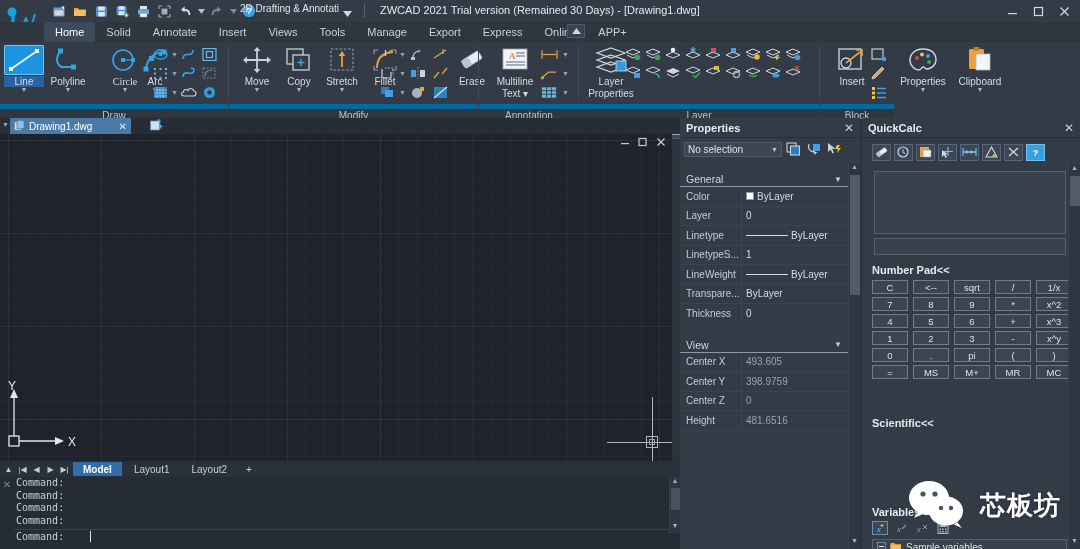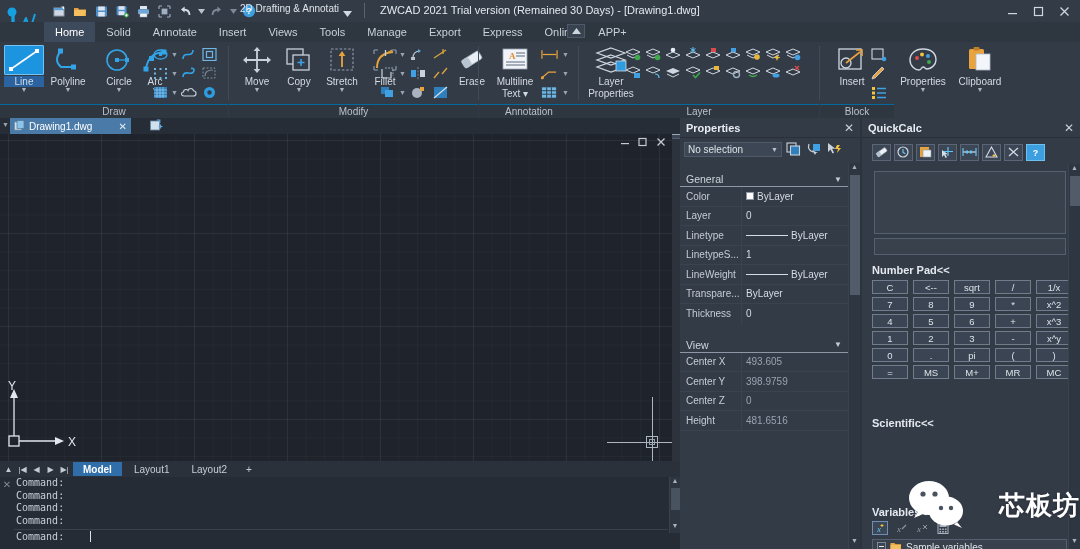--- a/index.html
+++ b/index.html
@@ -29,21 +29,21 @@
   .mtab { padding:0 11px; display:flex; align-items:center; font-size:11px; color:#c9d0d9; cursor:pointer; white-space:nowrap;}
   .mtab.active { background:#3d4a5c; color:#ffffff; }
   .mtab-min { position:absolute; left:567px; top:24px; width:18px; height:14px; background:#39424f; border:1px solid #4d586a;
               display:flex; align-items:center; justify-content:center; cursor:pointer;}
 
   
   .ribbon { position:absolute; left:0; top:42px; width:1080px; height:76px; background:#333b47; }
   .rgroup { position:absolute; top:0; height:76px; }
   .rgroup .gcontent { position:relative; height:62px; }
   .glabel { position:absolute; bottom:0; left:0; right:0; height:14px; background:#2e3640; color:#b9c2cd;
-            font-size:10px; text-align:center; line-height:14px; border-top:1px solid #0369a1; }
+            font-size:10px; text-align:center; line-height:14px; border-top:5px solid #0369a1; }
   .gdivide { position:absolute; top:4px; width:1px; height:54px; background:#404b5a; }
 
   
   .bigbtn { position:absolute; width:44px; text-align:center; cursor:pointer; }
   .bicon { height:30px; display:flex; align-items:center; justify-content:center; }
   .blabel { font-size:10px; color:#d5dbe3; line-height:11px; margin-top:1px; white-space:nowrap; }
   .bcaret { font-size:7px; color:#aab3c0; line-height:6px; }
   .bigbtn.sel .bicon { background:#1c94e0; border:1px solid #74c4f2; border-radius:1px; }
   .bigbtn.sel .blabel { background:#2a63a0; }
 
@@ -156,21 +156,21 @@
   .varicons { display:flex; gap:5px; margin-top:3px; }
   .vic { width:16px; height:14px; display:flex; align-items:center; justify-content:center; cursor:pointer;
          font-size:10px; color:#b9c2cd; }
   .vic.act { border:1px solid #6d8fb5; background:#3c4654; }
   .varlist { margin-top:4px; margin-right:13px; height:16px; background:#39414d; border:1px solid #545f6f;
              display:flex; align-items:center; gap:4px; padding:0 4px; }
   .varlist .vtxt { font-size:10px; color:#dde3ea; }
 
   
   .wm { position:absolute; left:905px; top:470px; width:175px; height:70px; pointer-events:none;
-        display:flex; align-items:center; gap:5px;justify-content:space-between; }
+        display:flex; align-items:center; gap:13px; }
   .wm-txt { font-family:"DejaVu Sans", sans-serif; font-size:26px; font-weight:bold; color:#ffffff;
             letter-spacing:1px; text-shadow:0 0 3px rgba(0,0,0,.35); }
 </style>
 </head>
 <body>
 
 <div class="app">
 
   <div class="titlebar">
     <div class="logo">
@@ -325,21 +325,21 @@
             <svg width="32" height="26" viewBox="0 0 32 26">
                 <path d="M9 4 Q1 13 9 20 L22 20" stroke="#32a5e8" stroke-width="2" fill="none"></path>
                 <rect x="6" y="1.5" width="5" height="5" fill="#32a5e8"></rect>
                 <rect x="19" y="17.5" width="5" height="5" fill="#32a5e8"></rect>
               </svg>
           </div>
           <div class="blabel">Polyline</div>
           <div class="bcaret">▼</div>
         </div>
 
-        <div class="bigbtn" style="left:97px; top:3px;">
+        <div class="bigbtn" style="left:103px; top:3px;font-family:Liberation Serif, serif;">
           <div class="bicon">
             <svg width="30" height="26" viewBox="0 0 30 26">
                 <circle cx="13" cy="13" r="10" stroke="#32a5e8" stroke-width="1.6" fill="none"></circle>
                 <rect x="11" y="11" width="4" height="4" fill="#32a5e8"></rect>
                 <rect x="21" y="11" width="4" height="4" fill="#32a5e8"></rect>
                 <path d="M13 13h9" stroke="#32a5e8" stroke-width="1.2"></path>
               </svg>
           </div>
           <div class="blabel">Circle</div>
           <div class="bcaret">▼</div>

